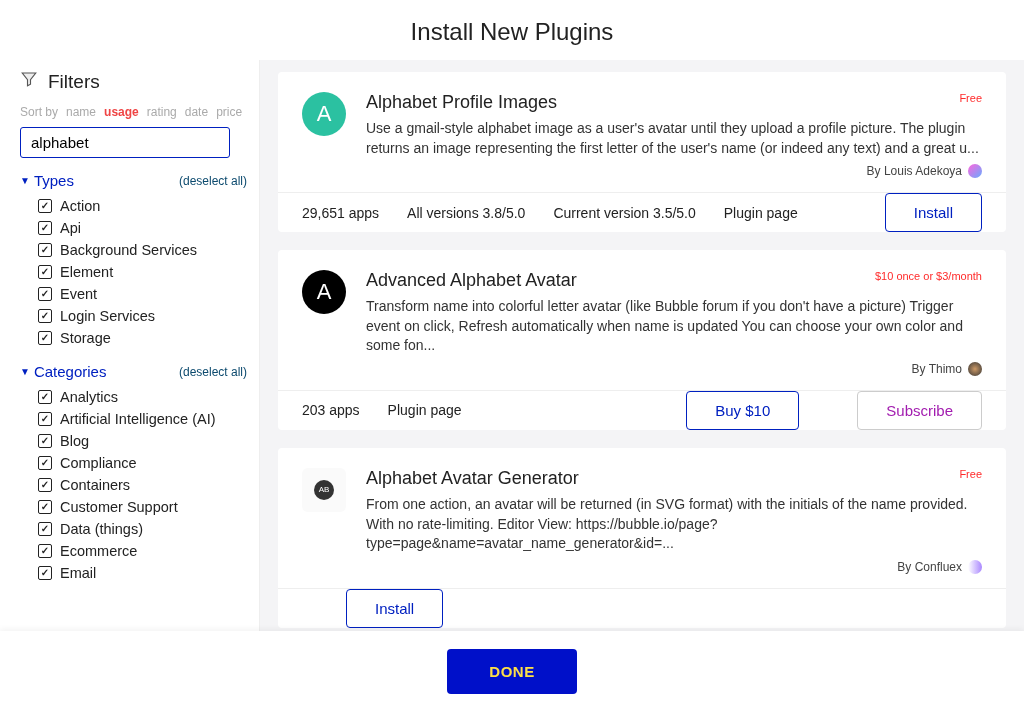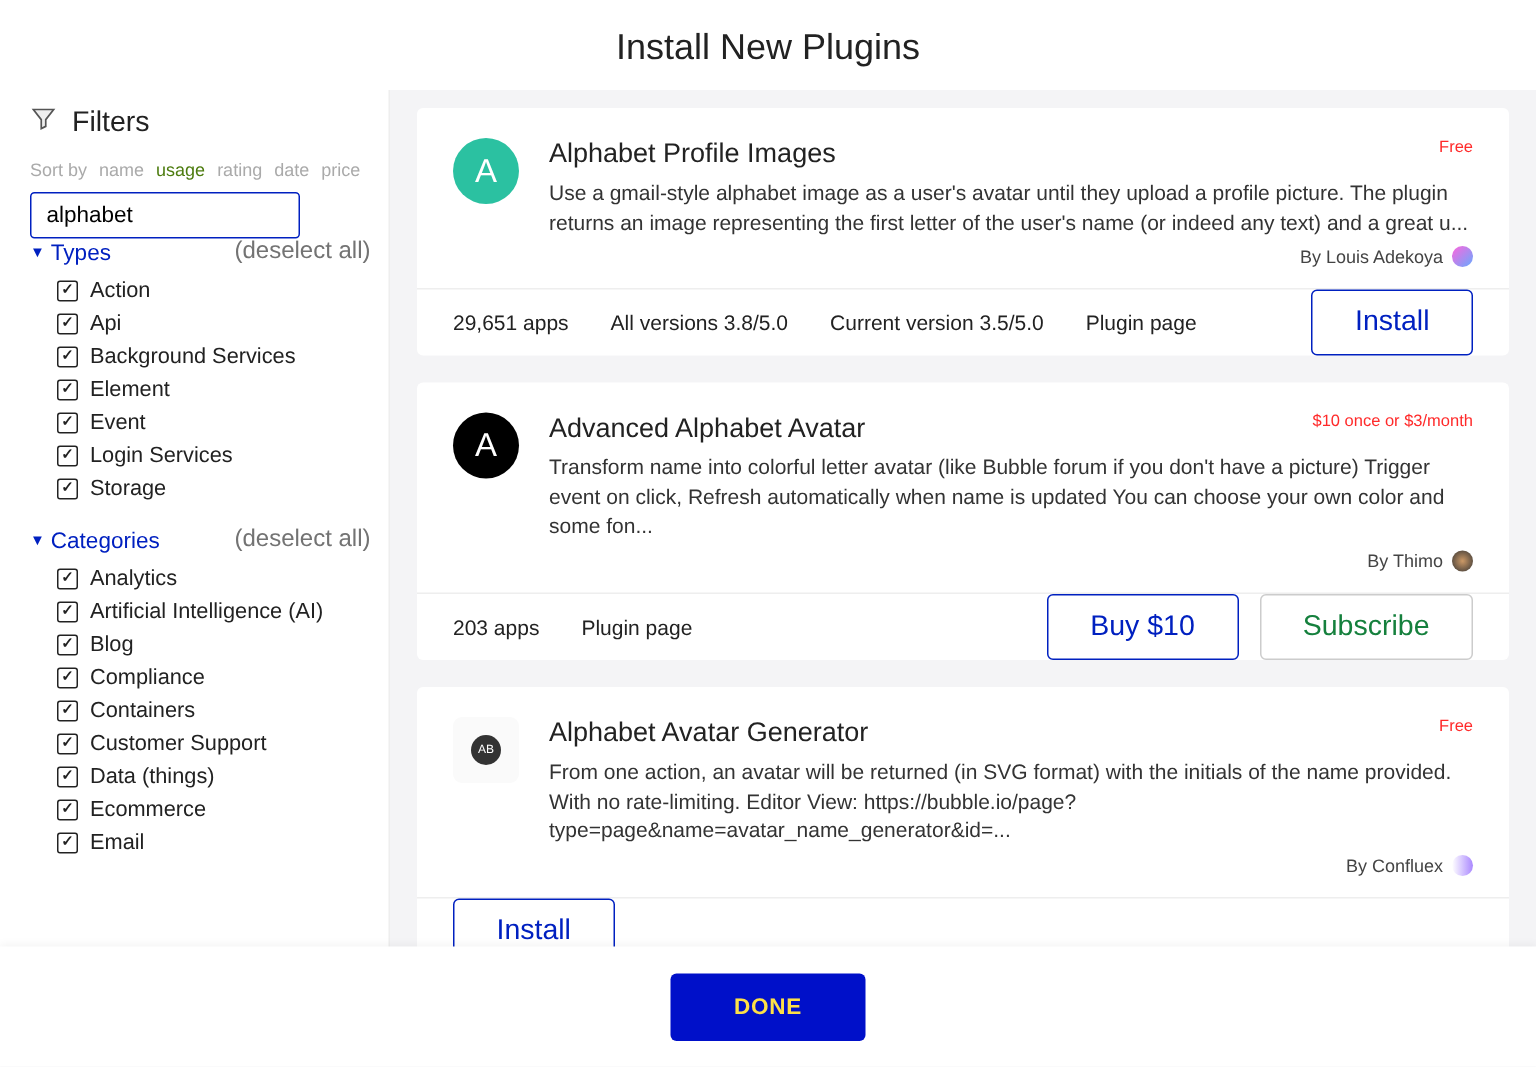--- a/index.html
+++ b/index.html
@@ -4,27 +4,27 @@
 <style>
 * { box-sizing: border-box; margin: 0; padding: 0; }
 body { font-family: -apple-system, BlinkMacSystemFont, "Segoe UI", Helvetica, Arial, sans-serif; background: #fff; color: #222; width: 1024px; height: 711px; overflow: hidden; position: relative; }
 .page-title { text-align: center; font-size: 24px; font-weight: 500; padding: 18px 0 14px; }
 .main-container { display: flex; height: 615px; }
 .sidebar { width: 260px; padding: 10px 12px 10px 20px; border-right: 1px solid #eee; overflow-y: auto; }
 .filters-header { display: flex; align-items: center; gap: 10px; font-size: 19px; font-weight: 400; margin-bottom: 12px; }
 .filter-icon svg { width: 18px; height: 18px; }
 .sort-row { font-size: 12px; color: #aaa; margin-bottom: 8px; display: flex; gap: 8px; flex-wrap: wrap; }
 .sort-row .sort-opt { cursor: pointer; }
-.sort-row .sort-opt.active { color: #4d7c0f; font-weight: 400; }
-.search-box { width: 180px; border: 1.5px solid #0020c0; border-radius: 3px; padding: 6px 10px; font-size: 15px; outline: none; }
+.sort-row .sort-opt.active { color: #ef4444; font-weight: 700; }
+.search-box { width: 210px; border: 1.5px solid #0020c0; border-radius: 3px; padding: 6px 10px; font-size: 15px; outline: none; margin-bottom: 14px; }
 .filter-group { margin-bottom: 14px; }
 .filter-group-header { display: flex; align-items: center; justify-content: space-between; margin-bottom: 6px; }
 .filter-group-title { color: #0020c0; font-size: 15px; font-weight: 400; display: flex; align-items: center; gap: 4px; cursor: pointer; }
 .filter-group-title .caret { font-size: 10px; }
-.deselect { color: #737373; font-size: 16px; cursor: pointer; }
+.deselect { color: #0c4a6e; font-size: 12px; cursor: pointer; }
 .filter-item { display: flex; align-items: center; gap: 8px; padding: 3px 0 3px 18px; font-size: 14.5px; cursor: pointer; }
 .chk { width: 14px; height: 14px; border: 1.5px solid #222; border-radius: 2px; display: inline-flex; align-items: center; justify-content: center; font-size: 10px; line-height: 1; font-weight: 700; }
 .results { flex: 1; background: #f4f4f6; padding: 12px 18px 12px 18px; overflow-y: auto; }
 .plugin-card { background: #fff; border-radius: 4px; margin-bottom: 18px; }
 .plugin-top { display: flex; padding: 20px 24px 14px; gap: 20px; position: relative; }
 .plugin-logo { width: 44px; height: 44px; border-radius: 50%; display: flex; align-items: center; justify-content: center; font-size: 22px; color: #fff; flex-shrink: 0; }
 .plugin-logo.green { background: #2bc1a1; }
 .plugin-logo.black { background: #000; }
 .plugin-logo.square { border-radius: 6px; background: #fafafa; }
 .plugin-logo.square .inner { width: 20px; height: 20px; border-radius: 50%; background: #333; display: flex; align-items: center; justify-content: center; font-size: 8px; color: #fff; }
@@ -34,22 +34,22 @@
 .plugin-price { color: #ff2a2a; font-size: 11px; }
 .plugin-desc { font-size: 14px; color: #333; line-height: 1.4; }
 .plugin-by { text-align: right; font-size: 12px; color: #444; margin-top: 6px; display: flex; justify-content: flex-end; align-items: center; gap: 6px; }
 .by-avatar { width: 14px; height: 14px; border-radius: 50%; background: #d88; display: inline-block; }
 .by-avatar.blue { background: linear-gradient(135deg,#f6d,#6af); }
 .by-avatar.dark { background: radial-gradient(circle,#c96,#333); }
 .by-avatar.viol { background: linear-gradient(90deg,#fff,#a8f); }
 .plugin-bottom { border-top: 1px solid #eee; padding: 0 24px; display: flex; align-items: center; justify-content: space-between; gap: 18px; }
 .plugin-stats { display: flex; gap: 28px; font-size: 14px; color: #222; align-items: center; }
 .plugin-actions { display: flex; gap: 14px; }
-.btn { border-radius: 4px; padding: 10px 28px; font-size: 19px; cursor: pointer; background: #fff; border: 1.5px solid #0020c0; color: #0020c0; font-weight: 500; }
-.btn.ghost { border-color: #ccc; color: #15803d; }
+.btn { border-radius: 4px; padding: 10px 28px; font-size: 15px; cursor: pointer; background: #fff; border: 1.5px solid #0020c0; color: #0020c0; font-weight: 500; margin-left: 44px; }
+.btn.ghost { border-color: #ccc; color: #a21caf; }
 .footer { position: absolute; bottom: 0; left: 0; right: 0; height: 80px; background: #fff; display: flex; align-items: center; justify-content: center; box-shadow: 0 -2px 6px rgba(0,0,0,0.05); }
 .done-btn { background: #0010c9; color: #fde047; border: none; border-radius: 4px; padding: 14px 42px; font-size: 15px; font-weight: 700; letter-spacing: 0.5px; cursor: pointer; }
 .scroll-thin::-webkit-scrollbar { width: 6px; }
 .scroll-thin::-webkit-scrollbar-thumb { background: #ddd; border-radius: 3px; }
 </style>
 </head>
 <body>
 
 <div class="page-title">Install New Plugins</div>
 

